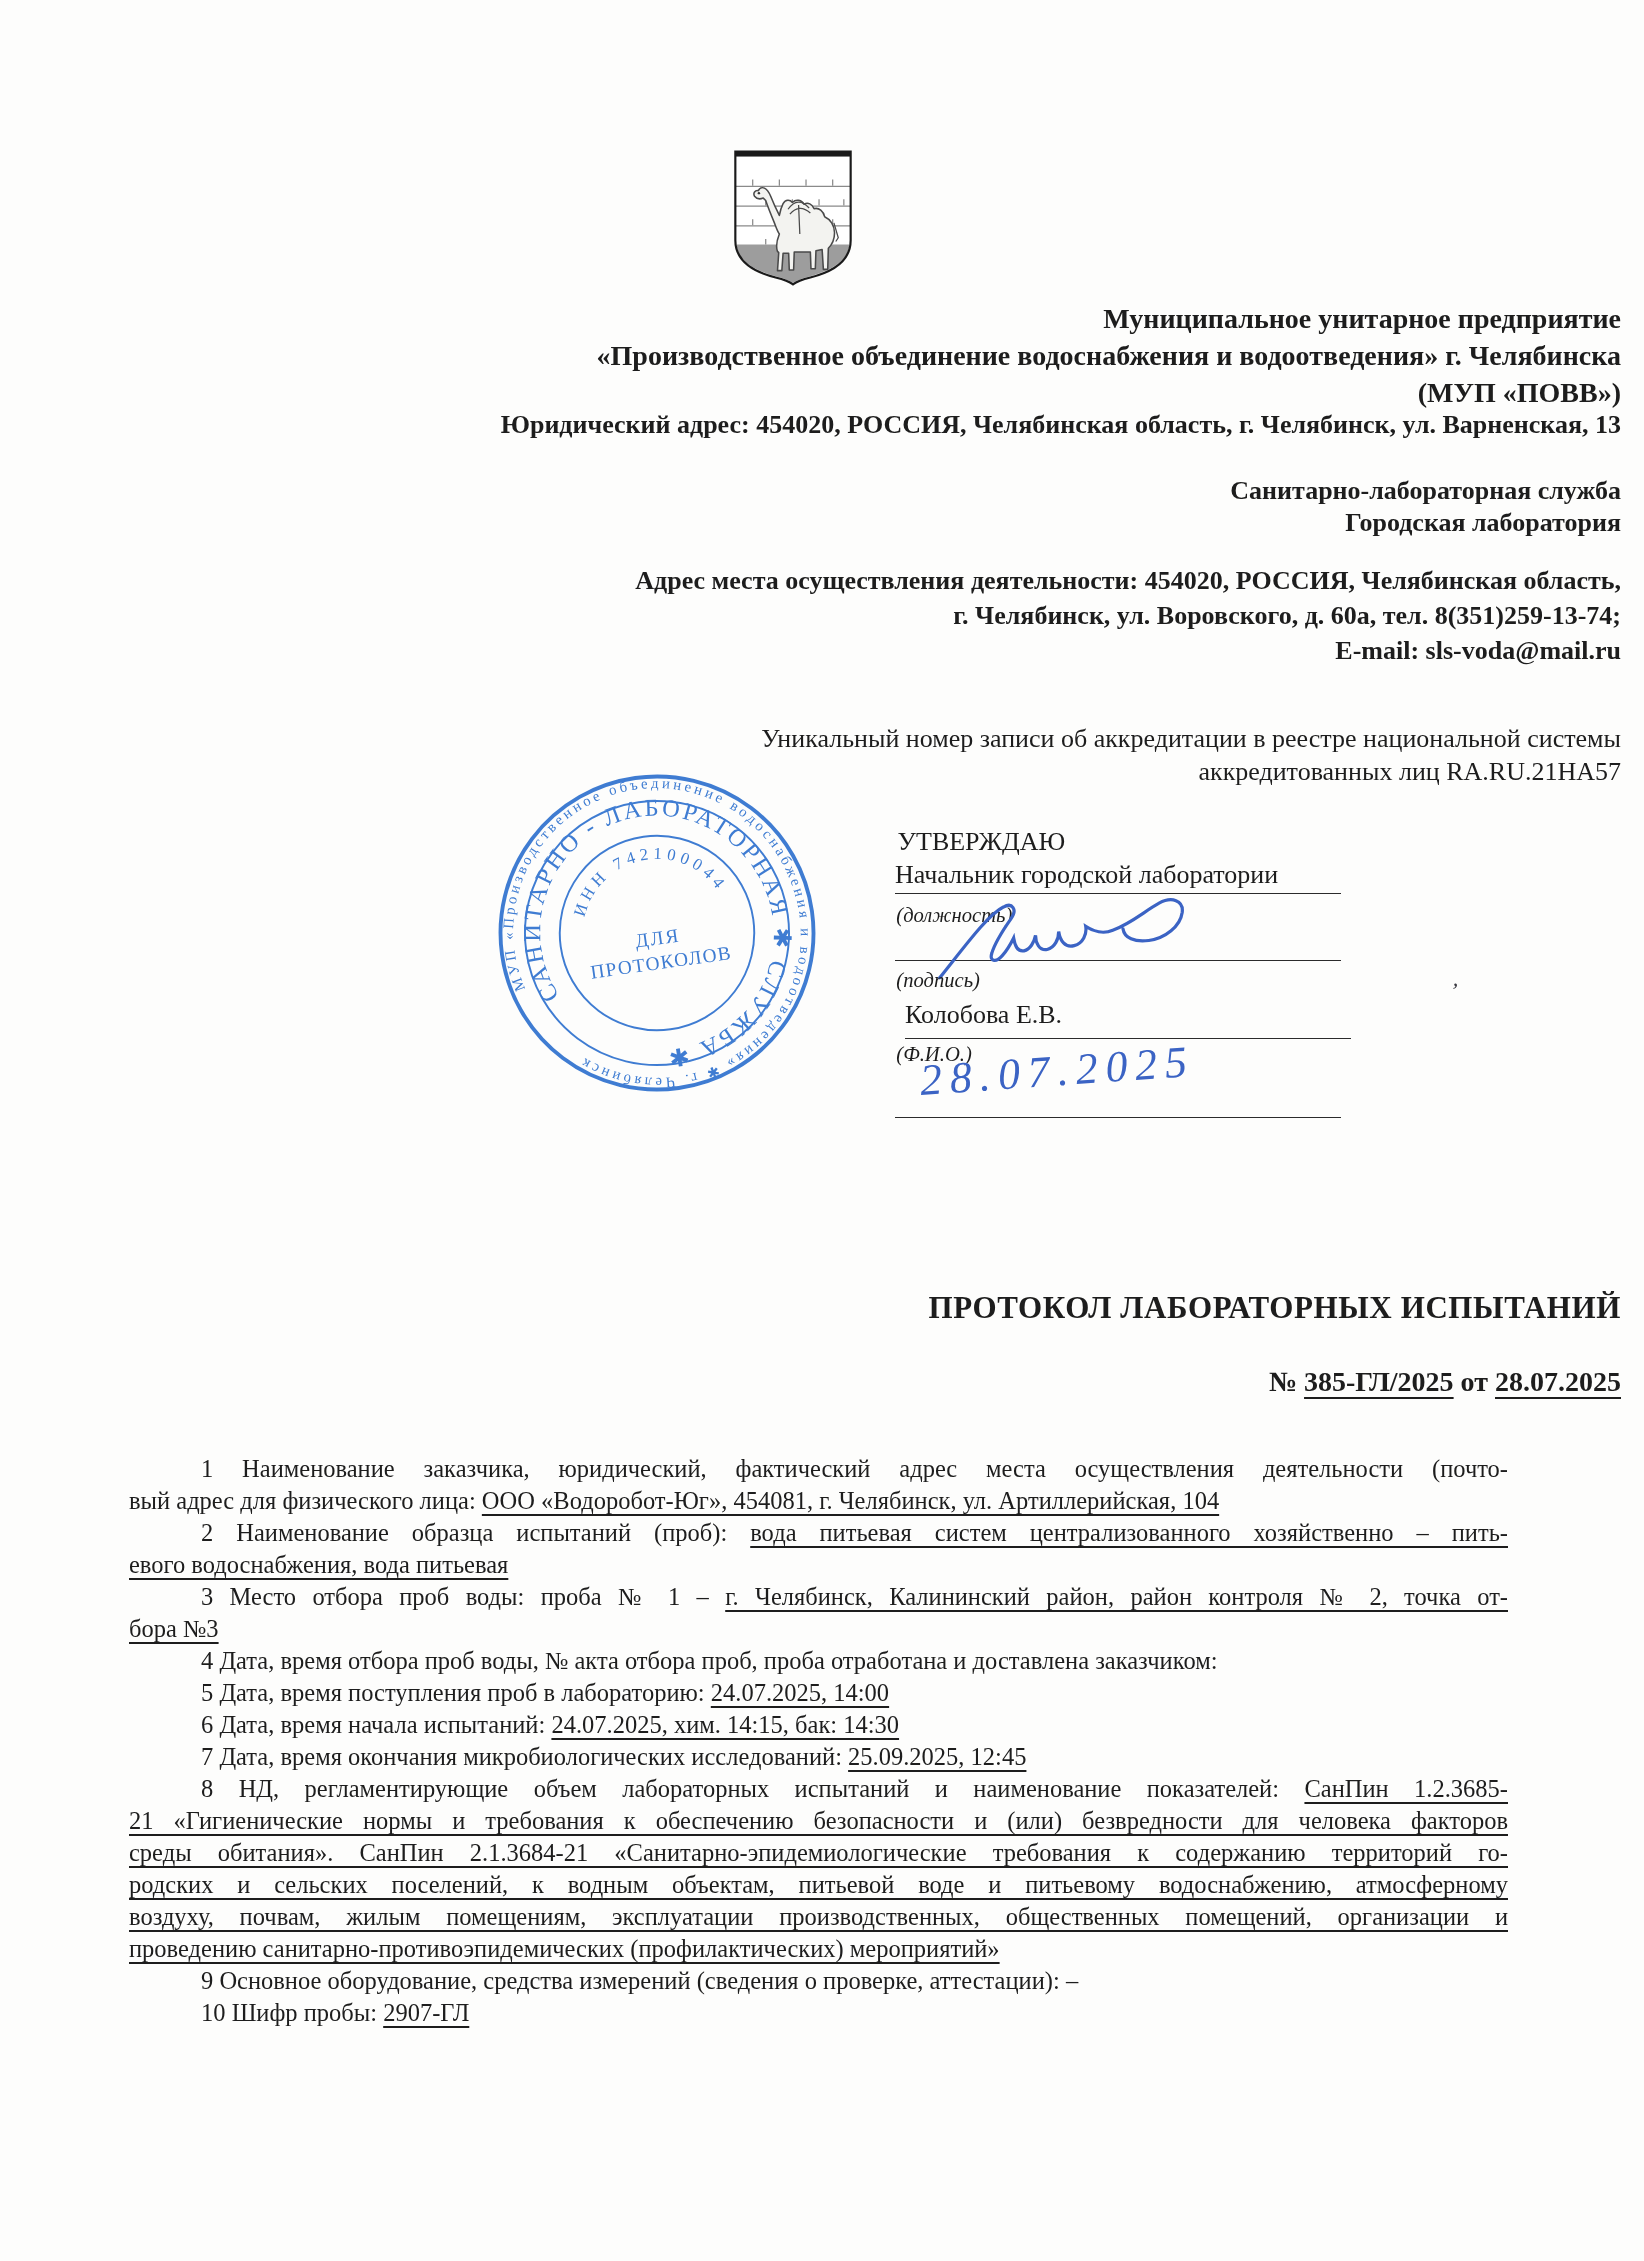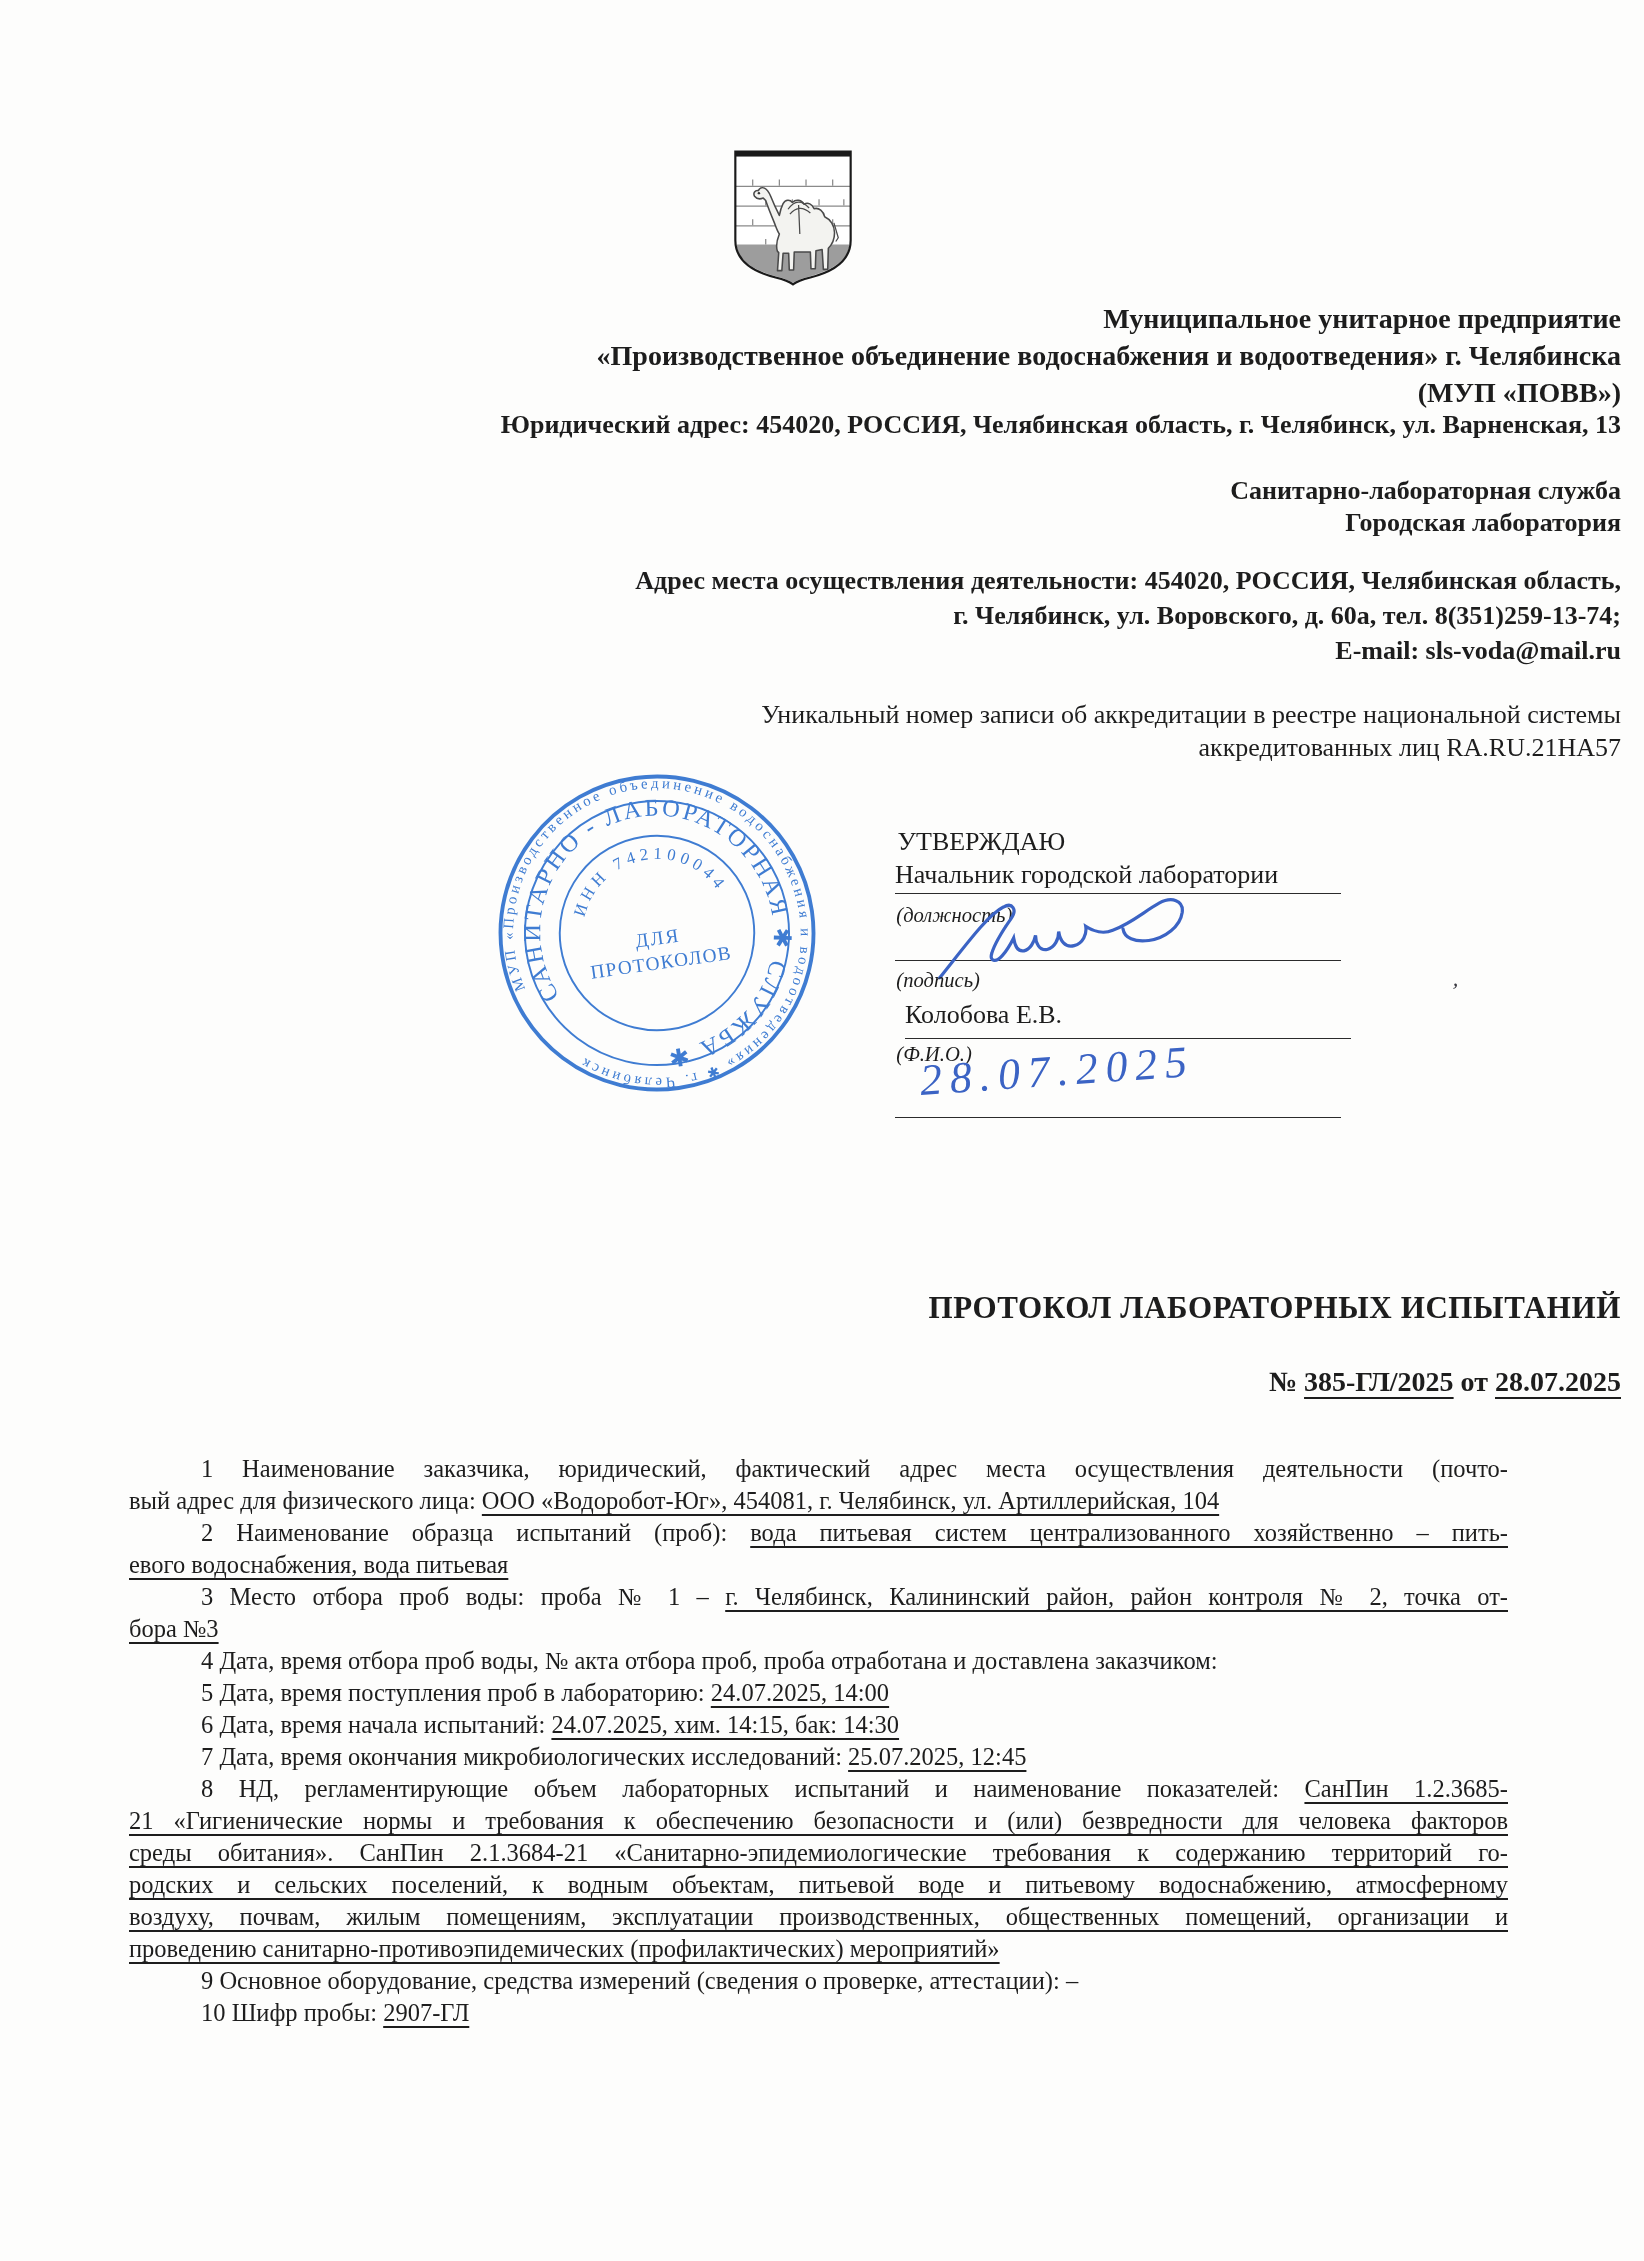--- a/index.html
+++ b/index.html
@@ -3,21 +3,21 @@
 <meta charset="utf-8">
 <style>
   html,body{margin:0;padding:0;background:#ddd;}
   .page{
     position:relative;width:1644px;height:2261px;background:#fdfdfc;
     font-family:"Liberation Serif","DejaVu Serif",serif;color:#1d1d1d;overflow:hidden;
   }
   .cblock{position:absolute;left:23px;width:1598px;text-align:right;}
   .h43{font-size:28px;line-height:37px;font-weight:bold;}
   .h40b{font-size:26px;line-height:35px;font-weight:bold;}
-  .h40{font-size:26px;line-height:33px;font-weight:normal;}
+  .h40{font-size:26px;line-height:33px;font-weight:normal;margin-top:24px;}
   .svc{font-size:26px;line-height:32px;font-weight:bold;}
   .title-main{font-size:31px;font-weight:bold;letter-spacing:0.6px;}
   .numline{font-size:28px;font-weight:bold;}
   .numline .u{text-decoration-thickness:1.9px;text-underline-offset:5.8px;}
   .u{text-decoration:underline;text-decoration-thickness:1.6px;text-underline-offset:4.5px;}
 
   
   .coat{position:absolute;left:731px;top:147px;width:124px;height:140px;}
 
   
@@ -140,21 +140,21 @@
   <div class="bodytext">
       <div class="bline indent just"><span>1 Наименование заказчика, юридический, фактический адрес места осуществления деятельности (почто-</span></div>
       <div class="bline"><span>вый адрес для физического лица: </span><span class="u">ООО «Водоробот-Юг», 454081, г. Челябинск, ул. Артиллерийская, 104</span></div>
       <div class="bline indent just"><span>2 Наименование образца испытаний (проб): </span><span class="u">вода питьевая систем централизованного хозяйственно – пить-</span></div>
       <div class="bline"><span class="u">евого водоснабжения, вода питьевая</span></div>
       <div class="bline indent just"><span>3 Место отбора проб воды: проба № 1 – </span><span class="u">г. Челябинск, Калининский район, район контроля № 2, точка от-</span></div>
       <div class="bline"><span class="u">бора №3</span></div>
       <div class="bline indent"><span>4 Дата, время отбора проб воды, № акта отбора проб, проба отработана и доставлена заказчиком:</span></div>
       <div class="bline indent"><span>5 Дата, время поступления проб в лабораторию: </span><span class="u">24.07.2025, 14:00</span></div>
       <div class="bline indent"><span>6 Дата, время начала испытаний: </span><span class="u">24.07.2025, хим. 14:15, бак: 14:30</span></div>
-      <div class="bline indent"><span>7 Дата, время окончания микробиологических исследований: </span><span class="u">25.07.2025, 12:45</span></div>
+      <div class="bline indent"><span>7 Дата, время окончания микробиологических исследований: </span><span class="u">25.09.2025, 12:45</span></div>
       <div class="bline indent just"><span>8 НД, регламентирующие объем лабораторных испытаний и наименование показателей: </span><span class="u">СанПин 1.2.3685-</span></div>
       <div class="bline just"><span class="u">21 «Гигиенические нормы и требования к обеспечению безопасности и (или) безвредности для человека факторов</span></div>
       <div class="bline just"><span class="u">среды обитания». СанПин 2.1.3684-21 «Санитарно-эпидемиологические требования к содержанию территорий го-</span></div>
       <div class="bline just"><span class="u">родских и сельских поселений, к водным объектам, питьевой воде и питьевому водоснабжению, атмосферному</span></div>
       <div class="bline just"><span class="u">воздуху, почвам, жилым помещениям, эксплуатации производственных, общественных помещений, организации и</span></div>
       <div class="bline"><span class="u">проведению санитарно-противоэпидемических (профилактических) мероприятий»</span></div>
       <div class="bline indent"><span>9 Основное оборудование, средства измерений (сведения о проверке, аттестации): –</span></div>
       <div class="bline indent"><span>10 Шифр пробы: </span><span class="u">2907-ГЛ</span></div>
     </div>
 

